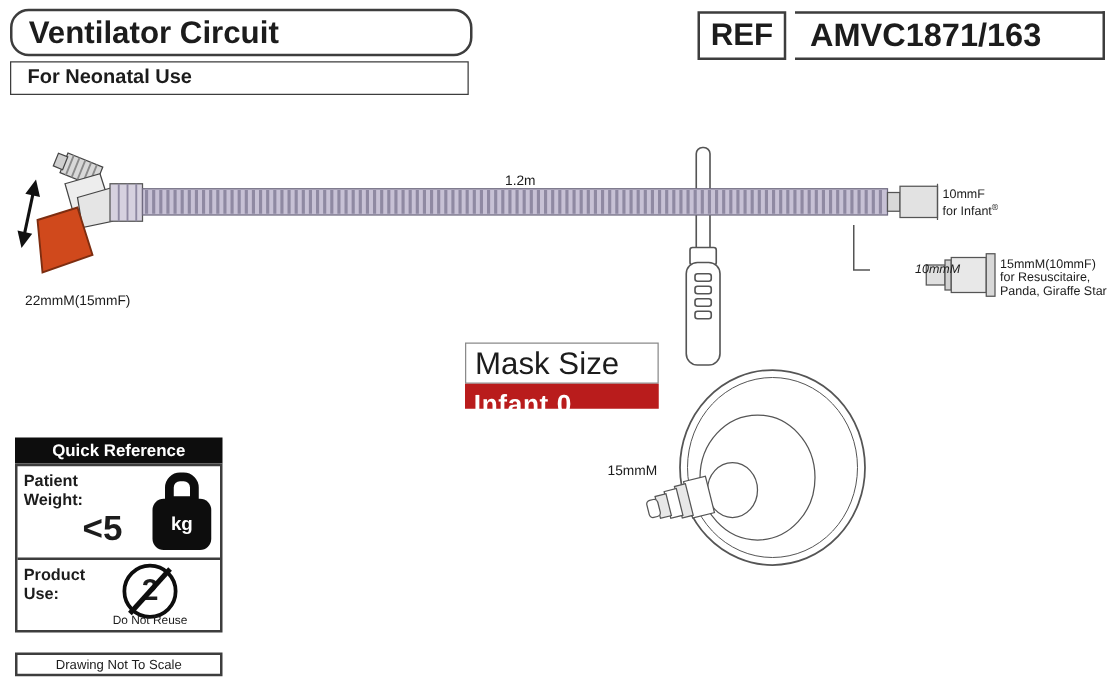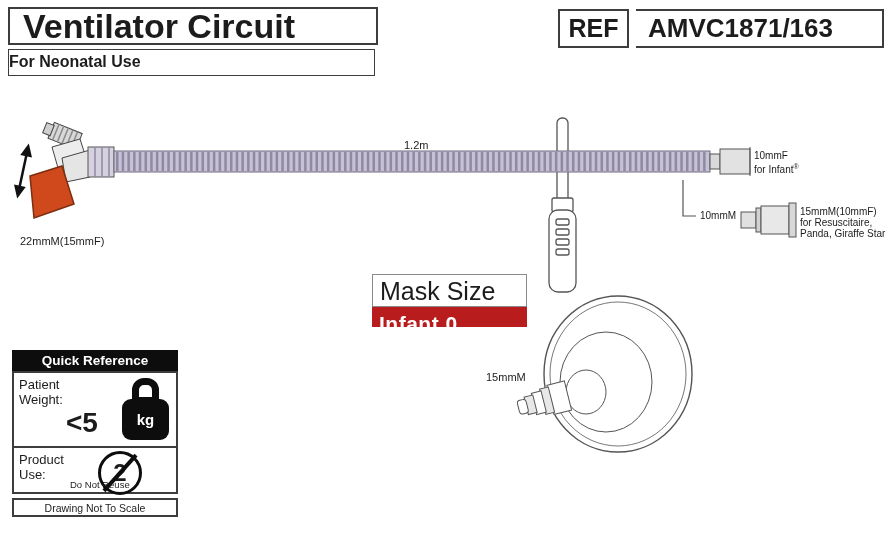--- a/index.html
+++ b/index.html
@@ -8,55 +8,55 @@
     position: relative;
     background: #ffffff;
     font-family: "Liberation Sans", sans-serif;
     color: #1c1c1c;
     overflow: hidden;
   }
   .abs { position: absolute; }
   .box { border: 2px solid #3d3d3d; background: #fff; }
 
   
-  .title-box   { left: 8px;  top: 7px;  width: 370px; height: 38px; font-size: 34px; font-weight: bold; line-height: 34px; padding-left: 13px; }
-  .subtitle-box{ left: 8px;  top: 49px; width: 367px; height: 27px; border-width: 1.5px; font-size: 16px; font-weight: bold; line-height: 24px; }
+  .title-box   { left: 8px;  top: 7px;  width: 370px; height: 38px; font-size: 25px; font-weight: bold; line-height: 34px; padding-left: 13px; border-radius: 15px; }
+  .subtitle-box{ left: 8px;  top: 49px; width: 367px; height: 27px; border-width: 1.5px; font-size: 16px; font-weight: bold; line-height: 24px; padding-left: 13px; }
   .ref-box     { left: 558px; top: 9px; width: 71px;  height: 39px; font-size: 25px; font-weight: bold; display: flex; align-items: center; justify-content: center; }
   .ref-value-box{ left: 636px; top: 9px; width: 248px; height: 39px; border-left: none; font-size: 26px; font-weight: bold; line-height: 35px; padding-left: 12px; }
 
   
   .lbl  { font-size: 11px; color: #1c1c1c; white-space: nowrap; }
   .lbl-sm { font-size: 10px; line-height: 11px; color: #1c1c1c; white-space: nowrap; }
   .sup { font-size: 7px; vertical-align: super; }
 
   
   .mask-size-box { left: 372px; top: 274px; width: 155px; height: 33px; border: 1px solid #8a8a8a; background: #fff; font-size: 25px; line-height: 32px; padding-left: 7px; color: #1c1c1c; }
   .infant-box    { left: 372px; top: 307px; width: 155px; height: 20px; background: #b91c1c; color: #fff; font-size: 21px; font-weight: bold; line-height: 33px; padding-left: 7px; letter-spacing: 0.5px; }
 
   
   .qr { left: 12px; top: 350px; width: 166px; }
   .qr-header { height: 21px; background: #0d0d0d; color: #fff; font-size: 13.5px; font-weight: bold; text-align: center; line-height: 21px; }
   .qr-main { border: 2px solid #3d3d3d; background: #fff; }
   .qr-row { position: relative; }
   .qr-weight { height: 75px; border-bottom: 2px solid #3d3d3d; }
-  .qr-use { height: 44px; }
+  .qr-use { height: 56px; }
   .qr-label { position: absolute; left: 5px; top: 4px; font-size: 13px; line-height: 15px; }
-  .pre { white-space: pre-line; }
+  .pre { white-space: pre-line; font-weight: bold; }
   .qr-weight-value { position: absolute; left: 52px; top: 34px; font-size: 28px; font-weight: bold; }
 
   .kettlebell { position: absolute; right: 7px; top: 5px; width: 47px; height: 62px; }
   .kb-handle { position: absolute; left: 10px; top: 0; width: 27px; height: 26px; border: 7px solid #0d0d0d; border-radius: 12px 12px 4px 4px; }
   .kb-body { position: absolute; left: 0; top: 21px; width: 47px; height: 41px; background: #0d0d0d; border-radius: 9px; color: #fff; font-size: 15px; font-weight: bold; display: flex; align-items: center; justify-content: center; }
 
   .dnr { position: absolute; left: 84px; top: 3px; width: 44px; height: 44px; border: 3px solid #0d0d0d; border-radius: 50%; display: flex; align-items: center; justify-content: center; }
   .dnr-num { font-size: 24px; font-weight: bold; }
   .dnr-slash { position: absolute; left: 17px; top: -5px; width: 4px; height: 48px; background: #0d0d0d; transform: rotate(42deg); }
-  .dnr-caption { position: absolute; left: 56px; bottom: 2px; width: 100px; font-size: 9.5px; }
+  .dnr-caption { position: absolute; left: 56px; bottom: 2px; width: 100px; text-align: center; font-size: 9.5px; }
 
-  .qr-footer { margin-top: 4px; border: 2px solid #3d3d3d; height: 19px; line-height: 16px; text-align: center; font-size: 10.5px; background: #fff; }
+  .qr-footer { margin-top: 16px; border: 2px solid #3d3d3d; height: 19px; line-height: 16px; text-align: center; font-size: 10.5px; background: #fff; }
 
   svg.drawing { position: absolute; left: 0; top: 0; }
 </style>
 </head>
 <body>
 
 <div class="abs box title-box">Ventilator Circuit</div>
 <div class="abs box subtitle-box">For Neonatal Use</div>
 <div class="abs box ref-box">REF</div>
 <div class="abs box ref-value-box">AMVC1871/163</div>
@@ -128,21 +128,21 @@
 </svg>
 
 <div class="abs lbl" style="left:404px; top:139px;">1.2m</div>
 <div class="abs lbl" style="left:20px; top:235px;">22mmM(15mmF)</div>
 
 <div class="abs" style="left:754px; top:150px;">
   <div class="lbl-sm">10mmF</div>
   <div class="lbl-sm"><span>for Infant</span><span class="sup">®</span></div>
 </div>
 
-<div class="abs lbl-sm" style="left:700px; top:210px;">10mmM</div>
+<div class="abs lbl-sm" style="left:732px; top:210px;font-style:italic;">10mmM</div>
 
 <div class="abs" style="left:800px; top:206px;">
   <div class="lbl-sm">15mmM(10mmF)</div>
   <div class="lbl-sm">for Resuscitaire,</div>
   <div class="lbl-sm">Panda, Giraffe Star</div>
 </div>
 
 <div class="abs lbl" style="left:486px; top:371px;">15mmM</div>
 
 <div class="abs mask-size-box">Mask Size</div>

